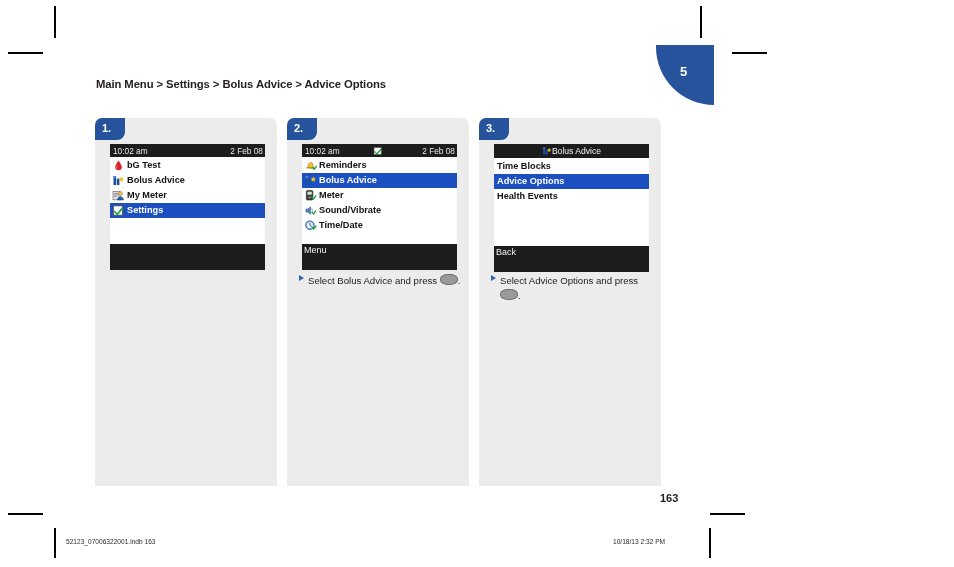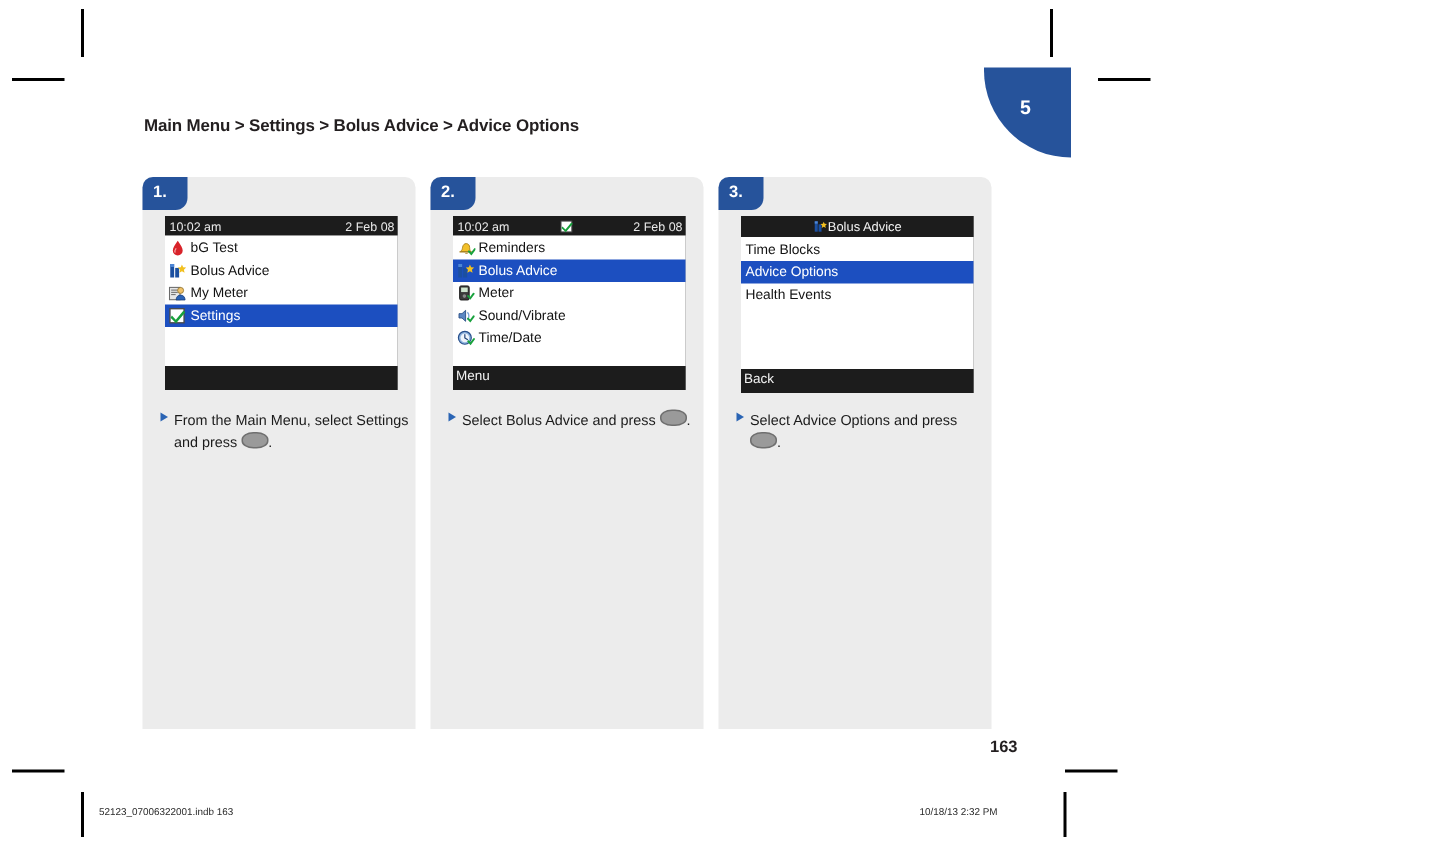--- a/index.html
+++ b/index.html
@@ -155,41 +155,42 @@
     padding-top: 1px;
   }
   .screen-body.tall { height: 86px; }
 
   .row {
     height: 15px;
     position: relative;
     font-size: 9.2px;
     color: #121212;
     line-height: 15px;
+    font-weight: bold;
   }
   .row.sel {
     background: #1c4fc0;
     color: #ffffff;
   }
   .row .ico {
     position: absolute;
     left: 2px;
     top: 1px;
     width: 13px;
     height: 13px;
   }
   .row .txt {
     position: absolute;
     left: 17px;
     top: 0px;
   }
   .row.noicon .txt { left: 3px; }
 
   .softbar {
-    height: 16px;
+    height: 26px;
     background: #1c1c1c;
     color: #f2f2f2;
     font-size: 9px;
     position: relative;
     padding-left: 36px;
   }
   .softbar .sb-lbl {
     position: absolute;
     left: 2px;
     top: 1px;
@@ -331,24 +332,20 @@
           </span>
           <span class="txt">Settings</span>
         </div>
       </div>
 
       <div class="softbar">
         <span class="sb-lbl"></span>
       </div>
     </div>
 
-    <div class="caption">
-      <span class="bullet"></span>
-      <span class="ctext"><span>From the Main Menu, select Settings and press</span>&nbsp;<span class="btn-oval"></span><span>.</span></span>
-    </div>
   </div>
 
   <div class="panel panel-2">
     <div class="step-badge">
       <span class="lbl">2.</span>
     </div>
 
     <div class="device">
       <div class="statusbar">
         <span class="time">10:02 am</span>

